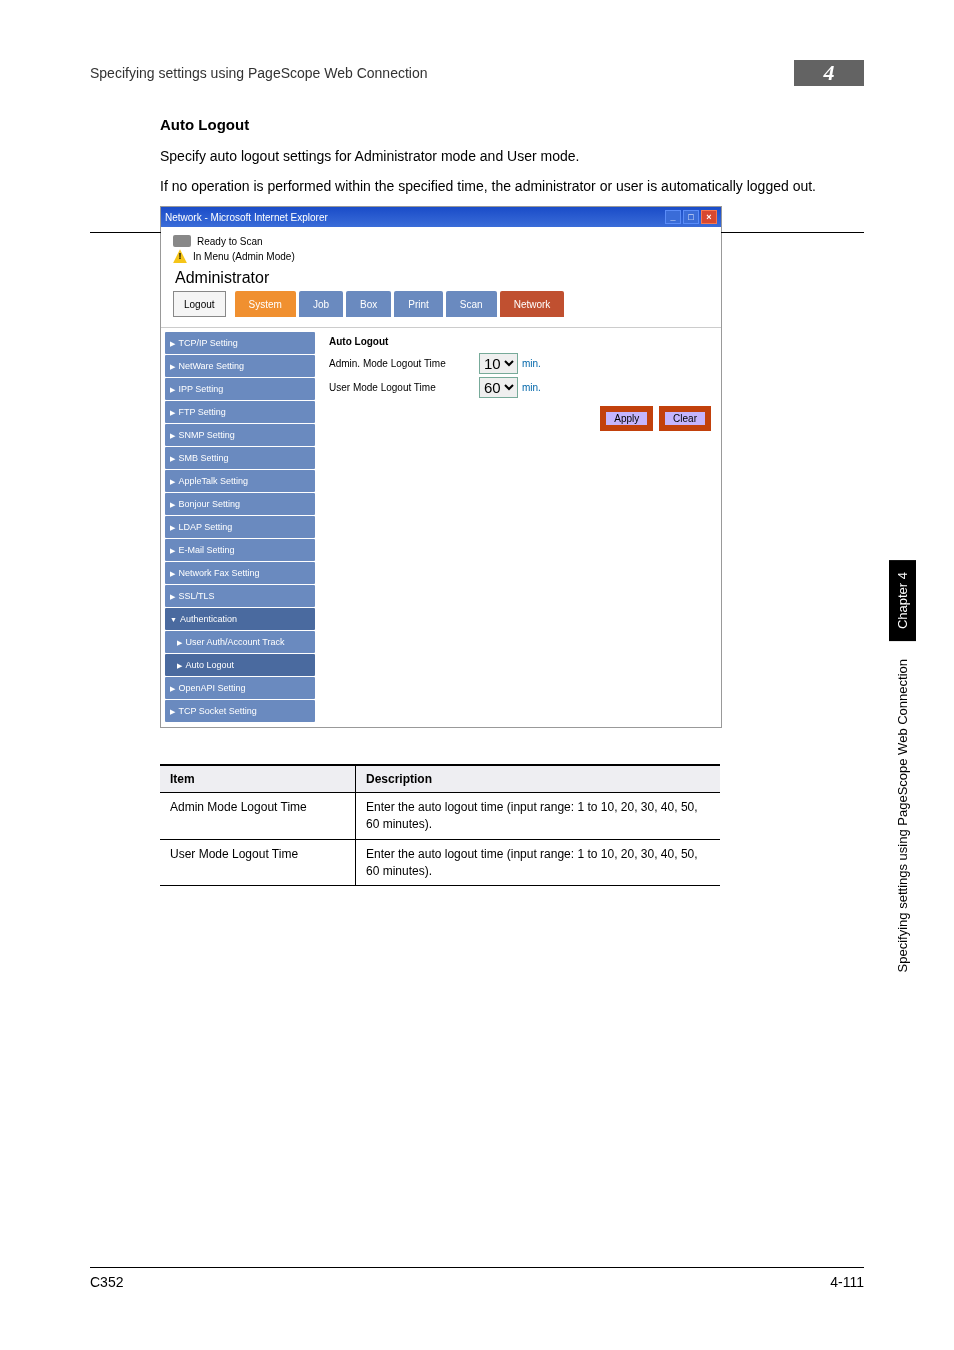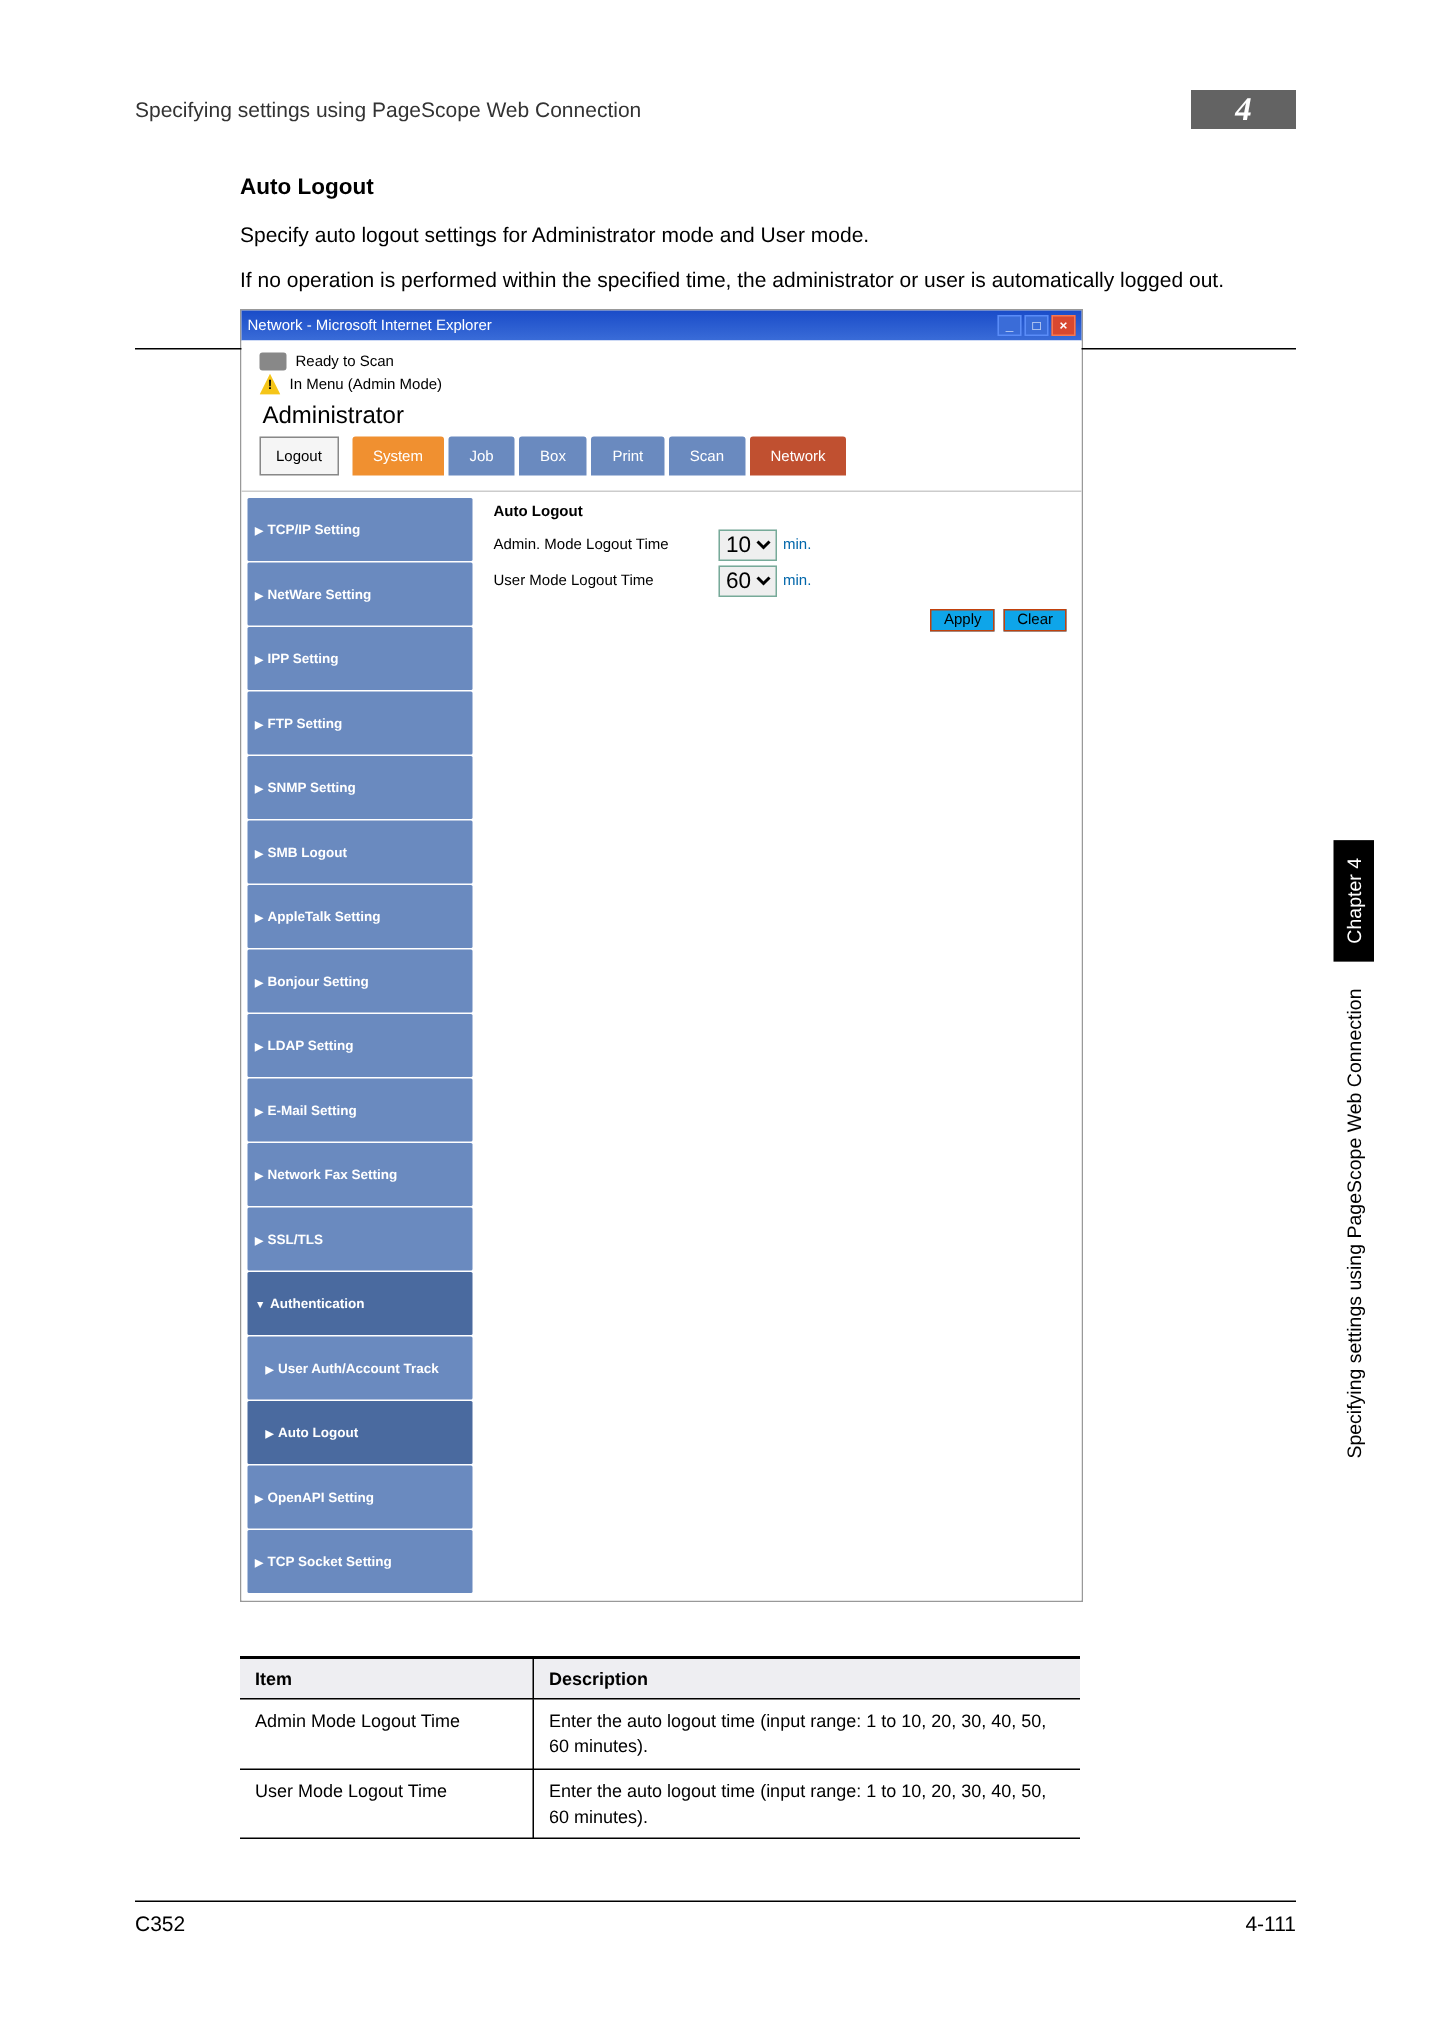--- a/index.html
+++ b/index.html
@@ -26,33 +26,33 @@
 .warn-icon{width:14px;height:14px;background:#f5c518;clip-path:polygon(50% 0,100% 100%,0 100%);display:flex;align-items:center;justify-content:center;font-size:9px;font-weight:bold}
 .admin-label{font-size:16px;margin:6px 0 4px 2px}
 .tabs{display:flex;gap:3px}
 .tab{height:18px;padding:4px 14px;font-size:10px;display:flex;align-items:center;color:#fff;border-radius:2px 2px 0 0}
 .tab.system{background:#f09030}
 .tab.other{background:#6a8abf}
 .tab.net{background:#c05030}
 .logout-btn{background:#f5f5f5;border:1px solid #888;padding:1px 10px;font-size:10px;margin-right:6px}
 .body-area{display:flex;min-height:300px;background:#fff}
 .side{width:150px;padding:4px}
-.side-item{background:#6a8abf;color:#fff;font-size:9px;font-weight:bold;padding:16px 5px;margin-bottom:1px;border-radius:1px;cursor:pointer}
+.side-item{background:#6a8abf;color:#fff;font-size:9px;font-weight:normal;padding:6px 5px;margin-bottom:1px;border-radius:1px;cursor:pointer}
 .side-item.sel{background:#4a6a9f}
 .side-item.sub{padding-left:12px}
 .side-item::before{content:"▶";font-size:7px;margin-right:3px}
 .side-item.auth::before{content:"▼"}
 .main{flex:1;padding:8px 10px;font-size:10px}
 .main h4{font-size:10px;font-weight:bold;margin:0 0 6px 0}
 .main-row{display:flex;align-items:center;margin-bottom:3px}
 .main-row .lbl{width:150px}
 .main-row select{font-size:15px;border:1px solid #7a9}
 .main-row .unit{margin-left:4px;color:#06a;}
 .btns{text-align:right;margin-top:8px}
-.btns button{font-size:10px;padding:1px 8px;border:1px solid #c2410c;background:#0ea5e9;margin-left:3px}
+.btns button{font-size:10px;padding:1px 8px;border:6px solid #c2410c;background:#c4b5fd;margin-left:3px}
 .desc-table{width:560px;border-collapse:collapse;margin-top:36px;font-size:12px}
 .desc-table th{background:#eeeef2;border-top:2px solid #000;border-bottom:1px solid #000;text-align:left;padding:6px 10px;font-weight:bold}
 .desc-table td{border-bottom:1px solid #000;padding:6px 10px;vertical-align:top;line-height:1.4}
 .desc-table td:first-child,.desc-table th:first-child{width:175px;border-right:1px solid #000}
 .sidetab{position:absolute;right:38px;top:560px;display:flex;flex-direction:column;align-items:center}
 .sidetab-black{background:#000;color:#fff;writing-mode:vertical-rl;transform:rotate(180deg);padding:12px 6px;font-size:13px}
 .sidetab-plain{writing-mode:vertical-rl;transform:rotate(180deg);padding:12px 2px;font-size:13px;margin-top:6px}
 .ftr{position:absolute;left:90px;right:90px;bottom:60px;display:flex;justify-content:space-between;font-size:14px;border-top:1px solid #000;padding-top:6px}
 </style>
 </head>
@@ -99,21 +99,21 @@
           <span class="tab net">Network</span>
         </div>
       </div>
       <div class="body-area">
         <div class="side">
           <div class="side-item">TCP/IP Setting</div>
           <div class="side-item">NetWare Setting</div>
           <div class="side-item">IPP Setting</div>
           <div class="side-item">FTP Setting</div>
           <div class="side-item">SNMP Setting</div>
-          <div class="side-item">SMB Logout</div>
+          <div class="side-item">SMB Setting</div>
           <div class="side-item">AppleTalk Setting</div>
           <div class="side-item">Bonjour Setting</div>
           <div class="side-item">LDAP Setting</div>
           <div class="side-item">E-Mail Setting</div>
           <div class="side-item">Network Fax Setting</div>
           <div class="side-item">SSL/TLS</div>
           <div class="side-item auth sel">Authentication</div>
           <div class="side-item sub">User Auth/Account Track</div>
           <div class="side-item sub sel">Auto Logout</div>
           <div class="side-item">OpenAPI Setting</div>

